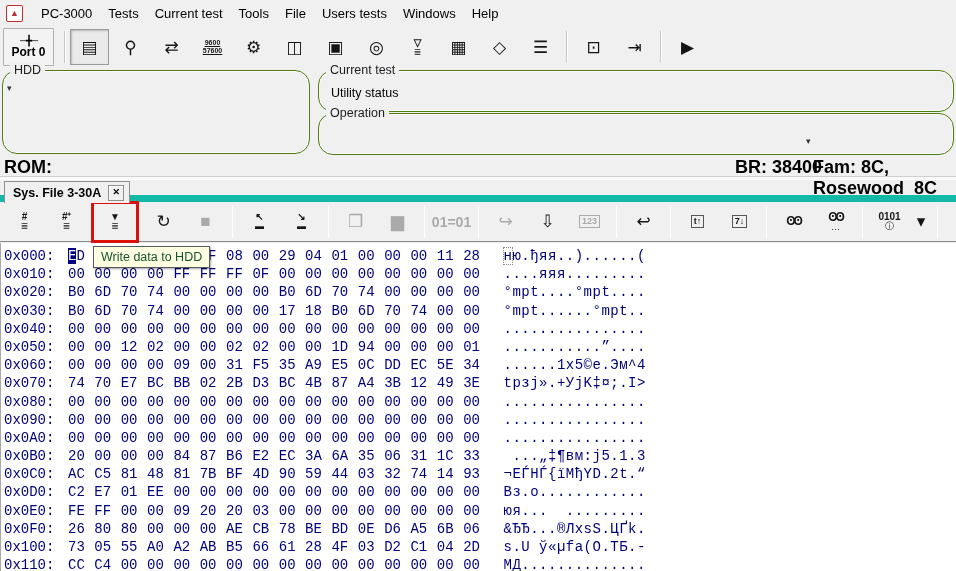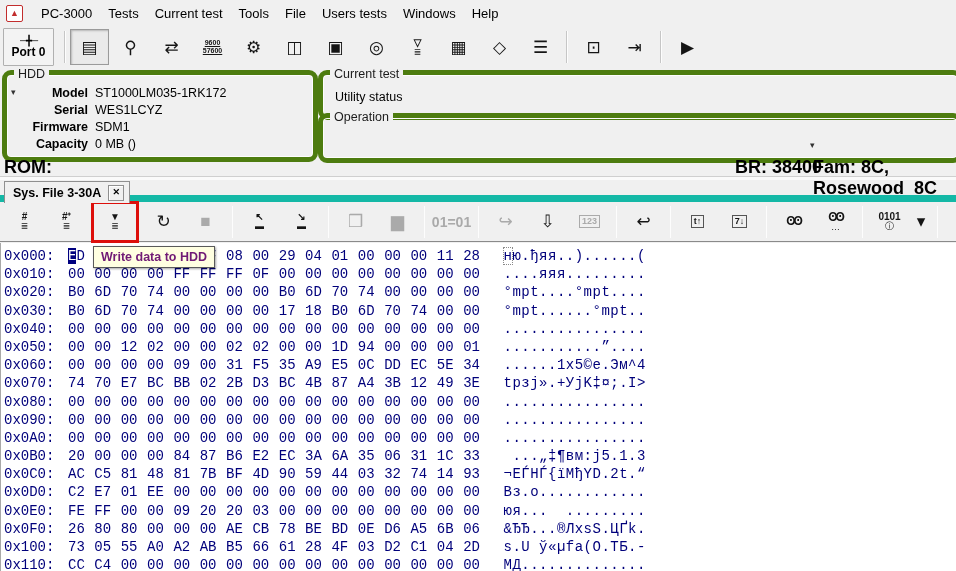--- a/index.html
+++ b/index.html
@@ -30,21 +30,21 @@
   .tbbtn .boxed{border:1px solid #555;padding:0 2px;font-size:9px;font-weight:bold;line-height:11px;}
   .tbbtn.disabled .boxed{border-color:#aaa;}
   .tbbtn .bino{font-size:12px;font-weight:bold;letter-spacing:-2px;line-height:11px;}
   .tbbtn.narrow{width:16px;}
   .tbbtn.hl{border:3px solid #dd0f0b;width:42px;height:36px;margin:0 2px;}
   #toolbar2{position:absolute;left:0;top:202px;width:956px;height:40px;display:flex;align-items:center;
             padding-left:5px;box-sizing:border-box;border-bottom:1px solid #8a8a8a;background:#f0f0f0;gap:3px;}
   #toolbar1 .iconrow{display:flex;align-items:center;gap:2px;}
 
   
-  .groupbox{position:absolute;border:5px solid #4d7c0f;border-radius:9px;box-shadow:inset 0 0 0 1px #fdfdfd;}
+  .groupbox{position:absolute;border:1px solid #4d7c0f;border-radius:15px;box-shadow:inset 0 0 0 1px #fdfdfd;}
   .grouptitle{position:absolute;top:-8px;left:7px;background:#f0f0f0;padding:0 4px;font-size:12.5px;color:#1c1c1c;}
   #hddgroup{left:2px;top:70px;width:306px;height:82px;}
   .hddrow{display:flex;font-size:12.5px;line-height:17px;}
   .hddlabel{width:88px;text-align:right;font-weight:bold;padding-right:7px;box-sizing:border-box;}
   #hddfields{margin-top:10px;}
   .ddarrow{position:absolute;font-size:9px;color:#333;line-height:9px;}
   #ctgroup{left:318px;top:70px;width:634px;height:40px;}
   #ctstatus{font-size:12.5px;margin:15px 0 0 12px;}
   #opgroup{left:318px;top:113px;width:634px;height:40px;}
 
@@ -68,22 +68,22 @@
            box-sizing:border-box;padding:4px 0 0 3px;font-family:"Liberation Mono","DejaVu Sans Mono",monospace;
            font-size:14px;color:#00007b;}
   .hexrow{height:18.2px;line-height:18.2px;white-space:nowrap;}
   .addr{display:inline-block;width:64px;}
   .byte{display:inline-block;width:26.35px;}
   .ascii{margin-left:14px;letter-spacing:.5px;white-space:pre;}
   .selnib{background:#000080;color:#fff;}
   .asccur{outline:1px dotted #8a8a8a;}
 
   
-  #tooltip{position:absolute;left:93px;top:246px;background:#ffffe1;border:1px solid #5a5a5a;color:#701a75;
-           font-size:12.5px;padding:3px 7px;z-index:10;box-shadow:1px 1px 2px rgba(0,0,0,.35);white-space:nowrap;font-weight:bold;}
+  #tooltip{position:absolute;left:93px;top:246px;background:#ffffe1;border:1px solid #5a5a5a;color:#14532d;
+           font-size:12.5px;padding:3px 7px;z-index:10;box-shadow:1px 1px 2px rgba(0,0,0,.35);white-space:nowrap;}
 </style>
 </head>
 <body>
 
 <div id="root">
 
   <div id="menubar">
     <div class="appicon">▲</div>
 
   <div class="menuitem">PC-3000</div>
@@ -155,38 +155,20 @@
         <div class="vsep"></div>
         <div class="tbbtn">
           <span>▶</span>
         </div>
       </div>
   </div>
 
   <div class="groupbox" id="hddgroup">
     <span class="grouptitle">HDD</span>
     <span class="ddarrow" style="left:4px;top:13px;">▾</span>
-    <div id="hddfields">
-        <div class="hddrow">
-          <span class="hddlabel">Model</span>
-          <span>ST1000LM035-1RK172</span>
-        </div>
-        <div class="hddrow">
-          <span class="hddlabel">Serial</span>
-          <span>WES1LCYZ</span>
-        </div>
-        <div class="hddrow">
-          <span class="hddlabel">Firmware</span>
-          <span>SDM1</span>
-        </div>
-        <div class="hddrow">
-          <span class="hddlabel">Capacity</span>
-          <span>0 MB ()</span>
-        </div>
-      </div>
   </div>
 
   <div class="groupbox" id="ctgroup">
     <span class="grouptitle">Current test</span>
     <div id="ctstatus">Utility status</div>
   </div>
 
   <div class="groupbox" id="opgroup">
     <span class="grouptitle">Operation</span>
     <span class="ddarrow" style="left:487px;top:23px;">▾</span>

